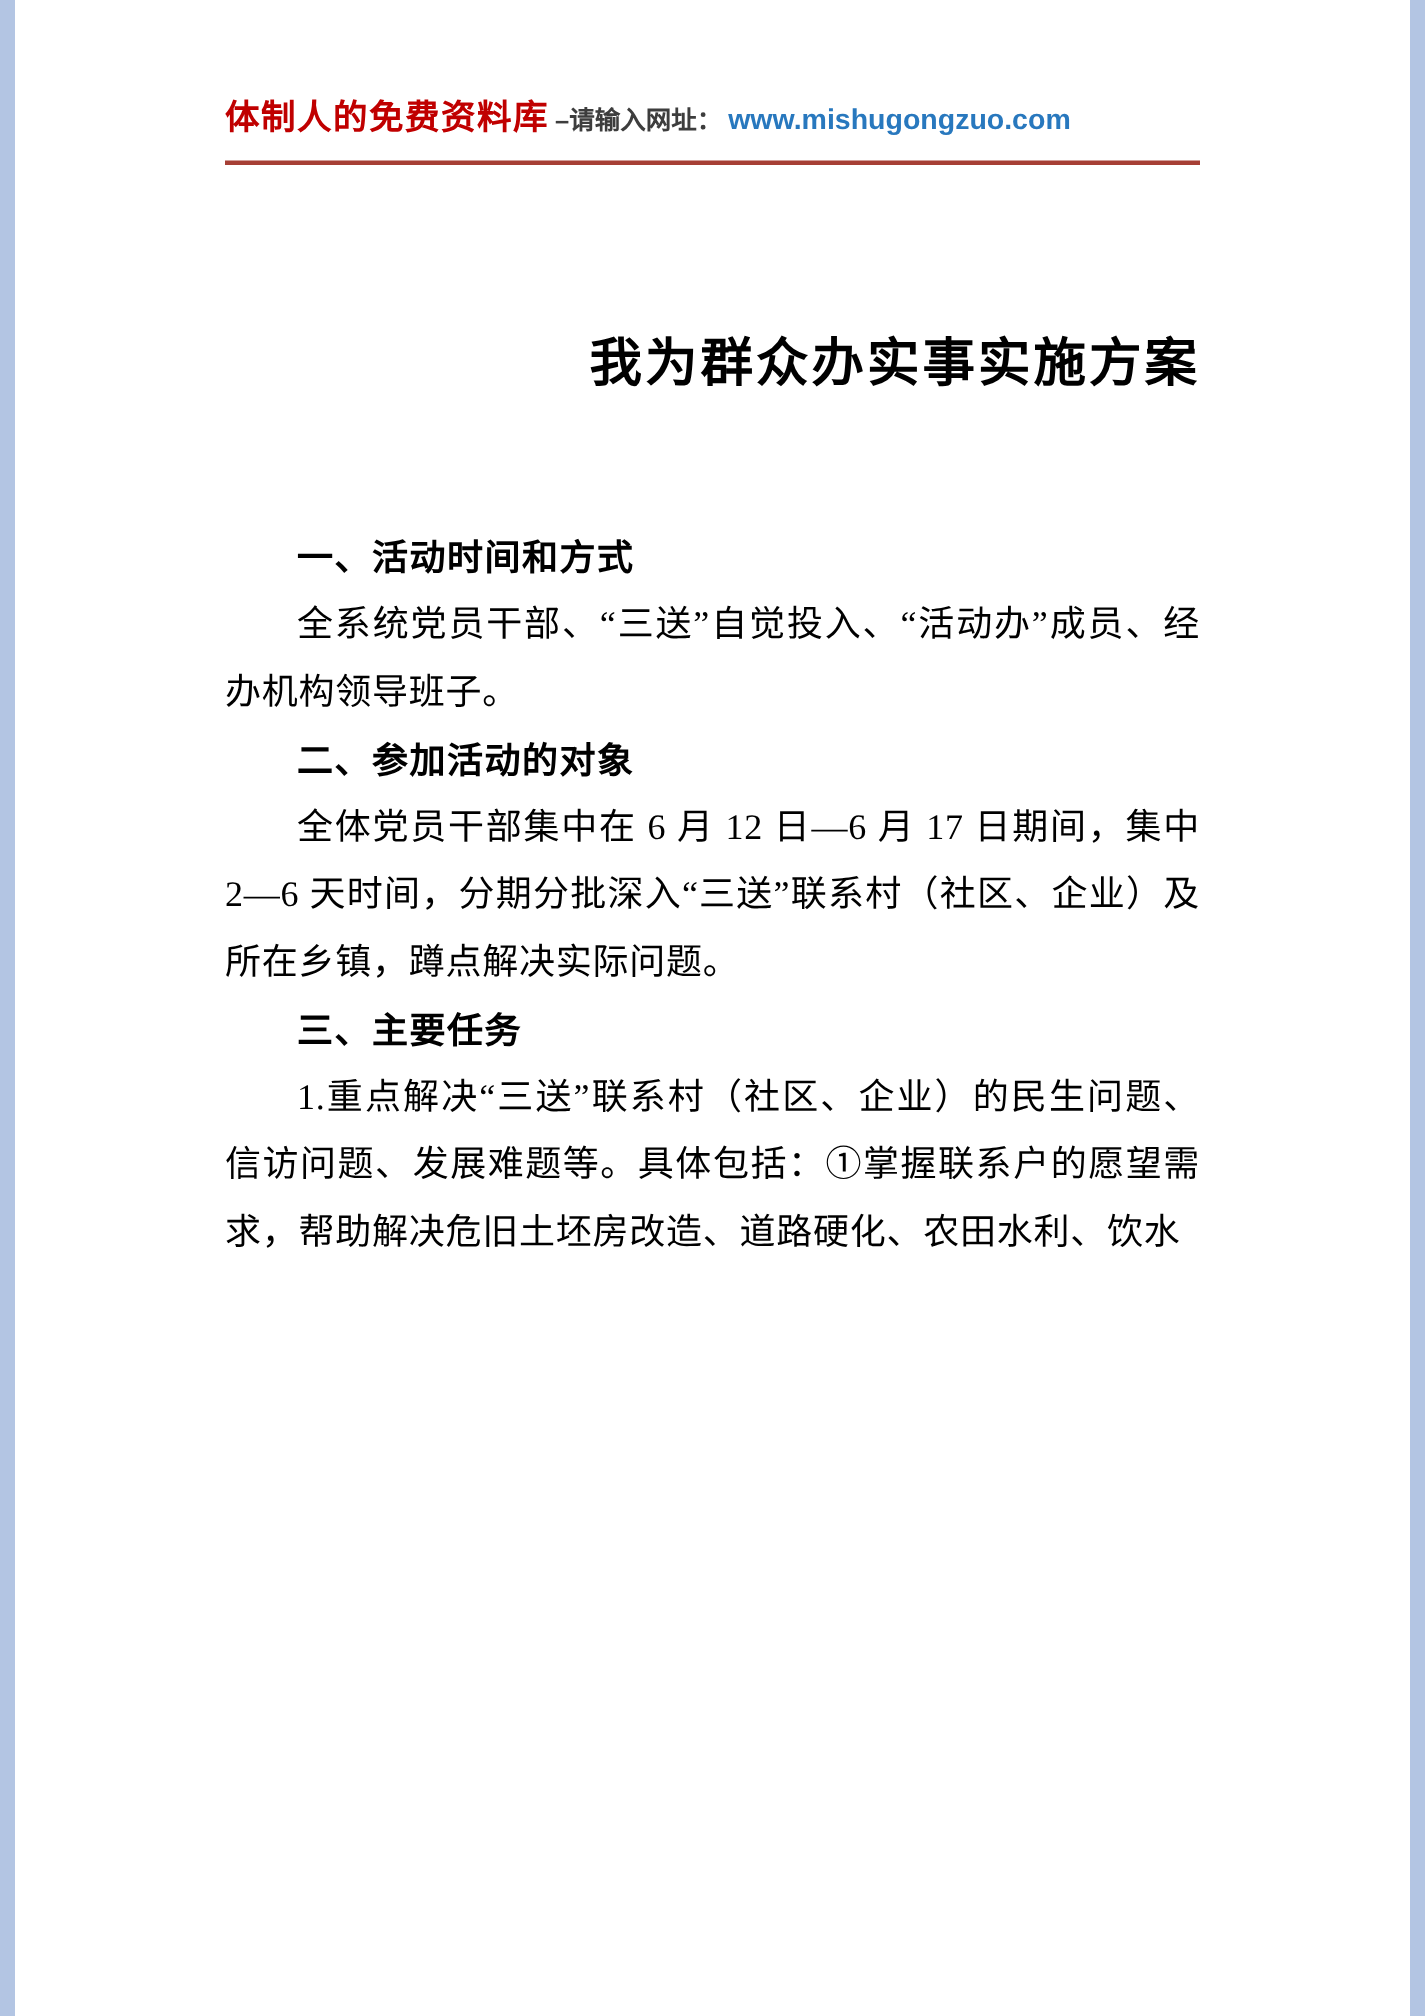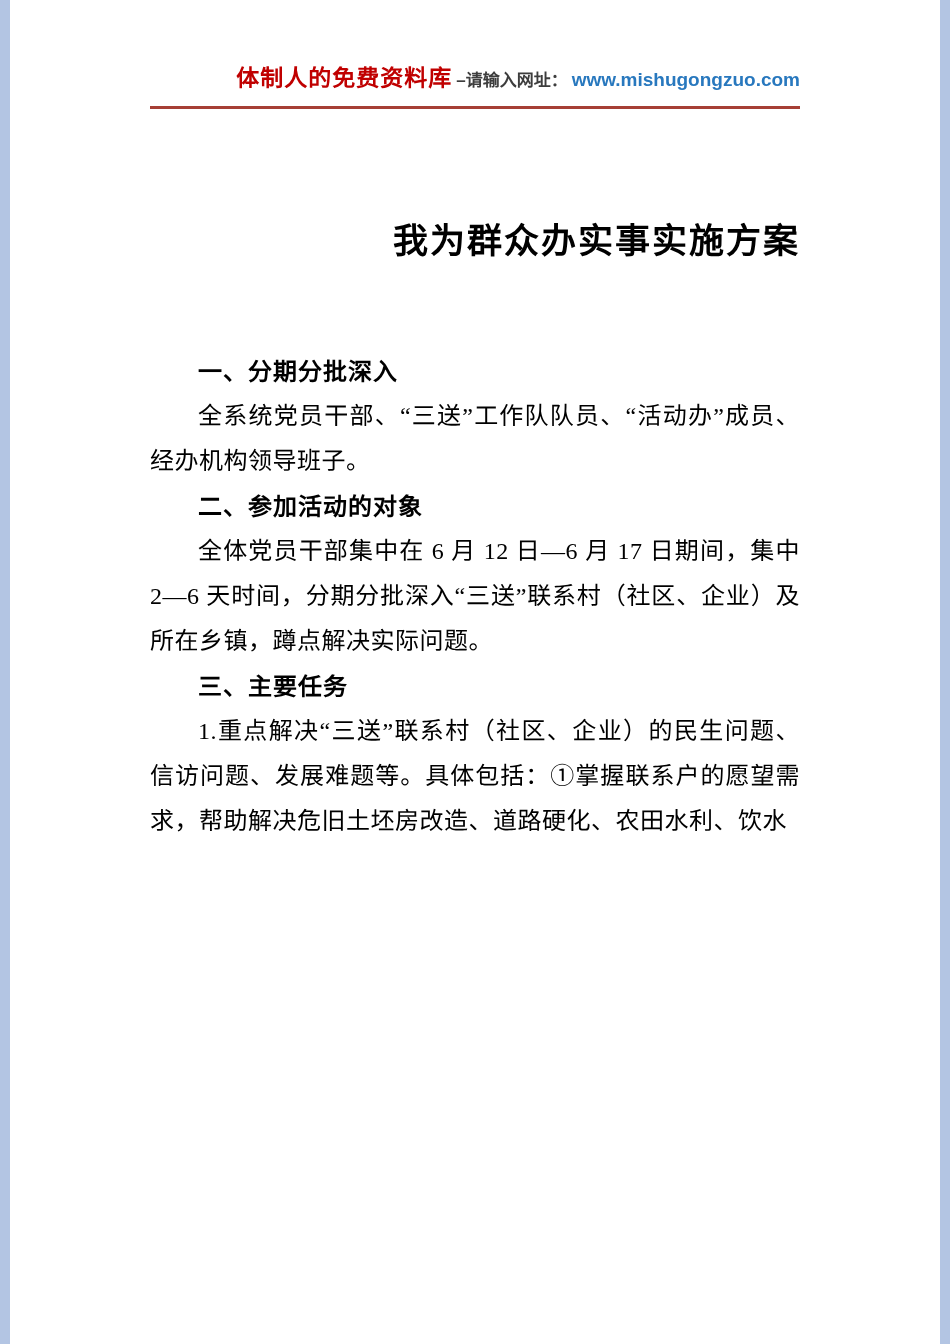--- a/index.html
+++ b/index.html
@@ -11,21 +11,21 @@
   }
   .page {
     width: 930px;
     min-height: 1344px;
     margin: 0 auto;
     background: #ffffff;
     padding: 62px 140px 80px 140px;
     overflow: hidden;
   }
   .site-header {
-    text-align: right;
+    text-align: left;
     white-space: nowrap;
     line-height: 32px;
   }
   .site-name {
     color: #c00000;
     font-family: "Liberation Sans", "DejaVu Sans", sans-serif;
     font-weight: 700;
     font-size: 23px;
     letter-spacing: 1px;
   }
@@ -88,22 +88,22 @@
   <div class="site-header">
     <span class="site-name">体制人的免费资料库</span><span class="header-prompt">–请输入网址：</span><a class="site-url">www.mishugongzuo.com</a>
   </div>
 
   <hr class="header-rule">
 
   <h1 class="doc-title">我为群众办实事实施方案</h1>
 
   <div class="content">
 
-    <h2 class="sec-heading">一、分期分批深入</h2>
-    <p class="para">全系统党员干部、“三送”工作队队员、“活动办”成员、经办机构领导班子。</p>
+    <h2 class="sec-heading">一、活动时间和方式</h2>
+    <p class="para">全系统党员干部、“三送”自觉投入、“活动办”成员、经办机构领导班子。</p>
 
     <h2 class="sec-heading">二、参加活动的对象</h2>
     <p class="para">全体党员干部集中在 6 月 12 日—6 月 17 日期间，集中 2—6 天时间，分期分批深入“三送”联系村（社区、企业）及所在乡镇，蹲点解决实际问题。</p>
 
     <h2 class="sec-heading">三、主要任务</h2>
     <p class="para">1.重点解决“三送”联系村（社区、企业）的民生问题、信访问题、发展难题等。具体包括：①掌握联系户的愿望需求，帮助解决危旧土坯房改造、道路硬化、农田水利、饮水</p>
 
   </div>
 
 </div>

